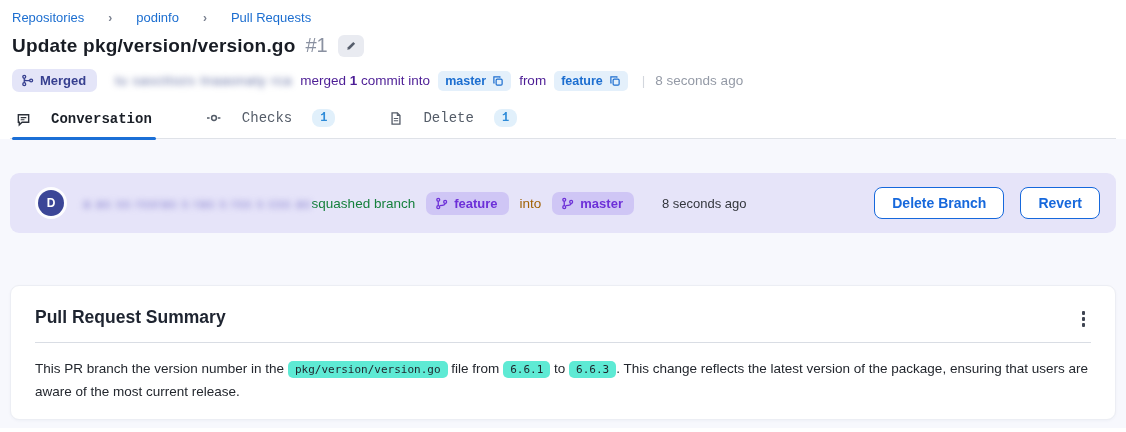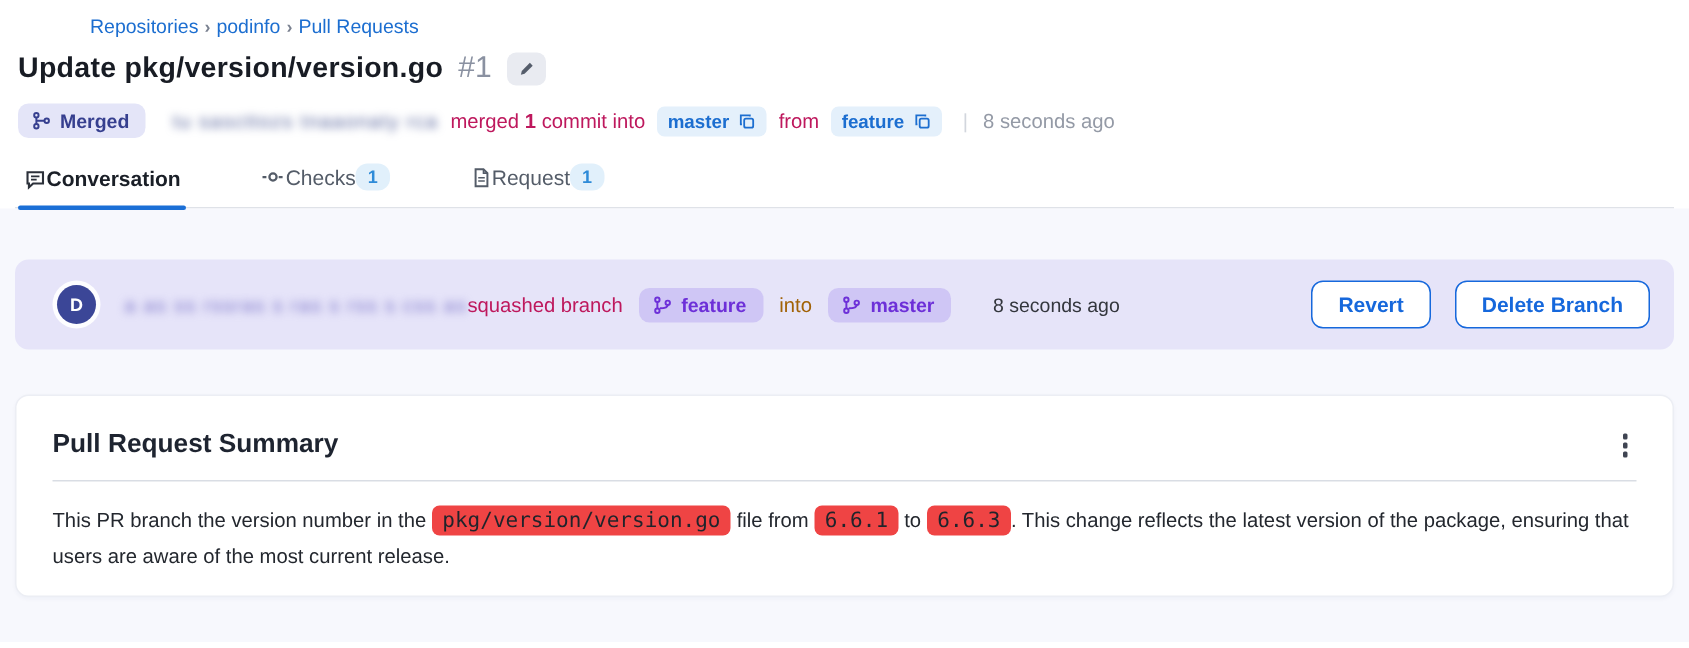--- a/index.html
+++ b/index.html
@@ -1,83 +1,83 @@
 <!DOCTYPE html>
 <html><head>
 <meta charset="utf-8">
 <style>
   * { margin:0; padding:0; box-sizing:border-box; }
   html,body { width:1126px; height:432px; overflow:hidden; background:#fff;
     font-family:"Liberation Sans", sans-serif; color:#1f2329; }
 
   .header { background:#fff; padding:10px 10px 0 10px; }
-  .breadcrumb { font-size:13px; display:flex; align-items:center; gap:4px; padding-left:2px;margin-left:48px; }
+  .breadcrumb { font-size:13px; display:flex; align-items:center; gap:24px; padding-left:2px; }
   .breadcrumb a { color:#1c6ed0; text-decoration:none; font-weight:500; cursor:pointer; }
   .crumb-sep { color:#7a8190; font-size:12px; font-weight:600; }
 
   .title-row { display:flex; align-items:center; gap:10px; margin-top:9px; padding-left:2px; }
   .pr-title { font-size:19px; font-weight:700; color:#181c24; letter-spacing:.2px; }
   .pr-number { font-size:20px; color:#8a91a1; font-weight:500; }
   .edit-btn { width:26px; height:22px; background:#e9ebf1; border:none; border-radius:6px;
     display:flex; align-items:center; justify-content:center; cursor:pointer; color:#555d6b; }
 
   .meta-row { display:flex; align-items:center; margin-top:12px; font-size:13.5px; padding-left:2px;text-align:center; }
   .merged-badge { display:inline-flex; align-items:center; gap:6px; background:#e4e5f8; color:#363f8f;
     font-weight:700; font-size:13px; padding:4px 11px 4px 9px; border-radius:7px; }
   .blur-user { filter:blur(3px); color:#56639b; font-size:13px; letter-spacing:1px; margin:0 8px 0 18px;
     user-select:none; white-space:nowrap; }
-  .meta-text { color:#be185d; }
+  .meta-text { color:#4c1d95; }
   .meta-text b { font-weight:700; }
   .branch-chip { display:inline-flex; align-items:center; gap:6px; background:#e4f0fb; color:#1c6ed0;
     font-weight:700; font-size:12.5px; padding:3px 7px; border-radius:5px; margin:0 8px; cursor:pointer; }
   .copy-icon { display:inline-flex; color:#1c6ed0; cursor:pointer; }
   .meta-sep { color:#d2d6dd; margin:0 10px 0 6px; }
   .meta-time { color:#949aa6; }
 
   .tabs { display:flex; align-items:flex-end; gap:46px; margin-top:17px; border-bottom:1px solid #dfe2e8;
     padding-left:2px; }
-  .tab { display:flex; align-items:center; gap:0; font-size:14px; color:#545c68; padding:0 4px 11px 4px;
-    cursor:pointer; position:relative; }
+  .tab { display:flex; align-items:center; gap:20px; font-size:14px; color:#545c68; padding:0 4px 11px 4px;
+    cursor:pointer; position:relative;font-family:Liberation Mono, monospace; }
   .tab .ticon { display:flex; color:#545c68; }
   .tab.active { color:#1a1f27; font-weight:700; }
   .tab.active .ticon { color:#2c313a; }
   .tab.active::after { content:""; position:absolute; left:0; right:0; bottom:-2px; height:3px;
     background:#1b6fd6; border-radius:2px; }
   .tab-badge { background:#e1f0fb; color:#2e8bd8; font-size:12px; font-weight:600;
     border-radius:8px; padding:2px 8px; }
 
   .content { background:#f7f8fd; height:289px; padding:0 10px; }
   .banner { margin-top:0; position:relative; top:34px; background:#e6e4f9; border-radius:9px; height:60px;
     display:flex; align-items:center; padding:0 16px 0 28px; }
   .avatar { width:26px; height:26px; border-radius:50%; background:#3b4697; color:#fff; font-weight:700;
     font-size:12px; display:flex; align-items:center; justify-content:center;
     box-shadow:0 0 0 3px rgba(255,255,255,.9); flex-shrink:0; }
   .banner-blur { filter:blur(3px); color:#7b74c9; font-size:13px; letter-spacing:1px; margin-left:19px;
     user-select:none; white-space:nowrap; }
-  .banner-text { color:#be185d; font-size:13.5px; }
+  .banner-text { color:#15803d; font-size:13.5px; }
   .purple-chip { display:inline-flex; align-items:center; gap:6px; background:#cfc6f5; color:#6d30d8;
     font-weight:700; font-size:13px; padding:4px 11px 4px 9px; border-radius:7px; margin:0 11px; }
   .banner-into { color:#a16207; font-size:13.5px; }
   .banner-time { color:#33363d; font-size:13px; margin-left:17px; }
   .banner-spacer { flex:1; }
   .btn-outline { background:#fff; border:1.5px solid #1668dc; color:#1668dc; font-weight:700;
     font-size:14px; border-radius:8px; padding:7px 17px; cursor:pointer;
     font-family:"Liberation Sans", sans-serif; }
   .btn-outline + .btn-outline { margin-left:16px; }
 
-  .summary-card { position:relative; top:64px; background:#fff; border:1px solid #eceef4;
+  .summary-card { position:relative; top:86px; background:#fff; border:1px solid #eceef4;
     border-radius:9px; box-shadow:0 1px 3px rgba(30,40,90,.04); height:135px; }
   .card-head { margin:0 24px; padding:21px 0 13px 0; border-bottom:1px solid #d9dde4;
     display:flex; align-items:flex-start; justify-content:space-between; }
   .card-title { font-size:17.5px; font-weight:700; color:#1e2430; }
   .kebab { border:none; background:transparent; cursor:pointer; padding:2px 6px; display:flex;
     flex-direction:column; gap:2.5px; margin-top:2px; }
   .kebab i { width:3.5px; height:3.5px; background:#3f4552; border-radius:1px; }
   .card-body { padding:14px 24px; font-size:13.5px; color:#23272e; line-height:1.75; }
-  .code { font-family:"DejaVu Sans Mono", monospace; font-size:14px; background:#ef4444;
+  .code { font-family:"DejaVu Sans Mono", monospace; font-size:11px; background:#5eead4;
     border-radius:5px; padding:2px 7px; color:#1f242b; }
 </style>
 </head>
 <body>
 
 <div class="header">
 
   <div class="breadcrumb">
     <a>Repositories</a>
     <span class="crumb-sep">›</span>
@@ -160,21 +160,21 @@
       <span class="tab-badge">1</span>
     </div>
     <div class="tab">
       <span class="ticon">
         <svg width="14" height="15" viewBox="0 0 16 16" fill="none" stroke="currentColor" stroke-width="1.5">
             <path d="M3.5 1.5h6l3 3v10h-9v-13z"></path>
             <path d="M9.5 1.5v3h3" stroke-width="1.2"></path>
             <path d="M5.5 8h5M5.5 10.5h5" stroke-width="1.2"></path>
           </svg>
       </span>
-      <span>Request</span>
+      <span>Delete</span>
       <span class="tab-badge">1</span>
     </div>
   </div>
 </div>
 
 <div class="content">
 
   <div class="banner">
     <span class="avatar">D</span>
     <span class="banner-blur">a as ss rssras s ras s rss s css as</span>
@@ -197,22 +197,22 @@
             <circle cx="4" cy="3.5" r="1.8"></circle>
             <circle cx="4" cy="12.5" r="1.8"></circle>
             <circle cx="12.5" cy="6" r="1.8"></circle>
             <path d="M4 5.3v5.4M12.5 7.8c0 2.2-4 2.7-6.5 2.7"></path>
           </svg>
       </span>
       <span>master</span>
     </span>
     <span class="banner-time">8 seconds ago</span>
     <span class="banner-spacer"></span>
+    <button class="btn-outline">Delete Branch</button>
     <button class="btn-outline">Revert</button>
-    <button class="btn-outline">Delete Branch</button>
   </div>
 
   <div class="summary-card">
     <div class="card-head">
       <span class="card-title">Pull Request Summary</span>
       <button class="kebab" aria-label="menu">
         <i></i>
           <i></i>
           <i></i>
       </button>

